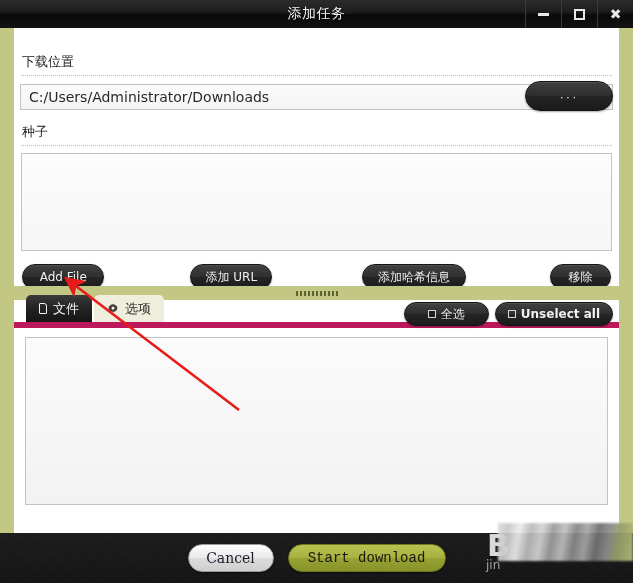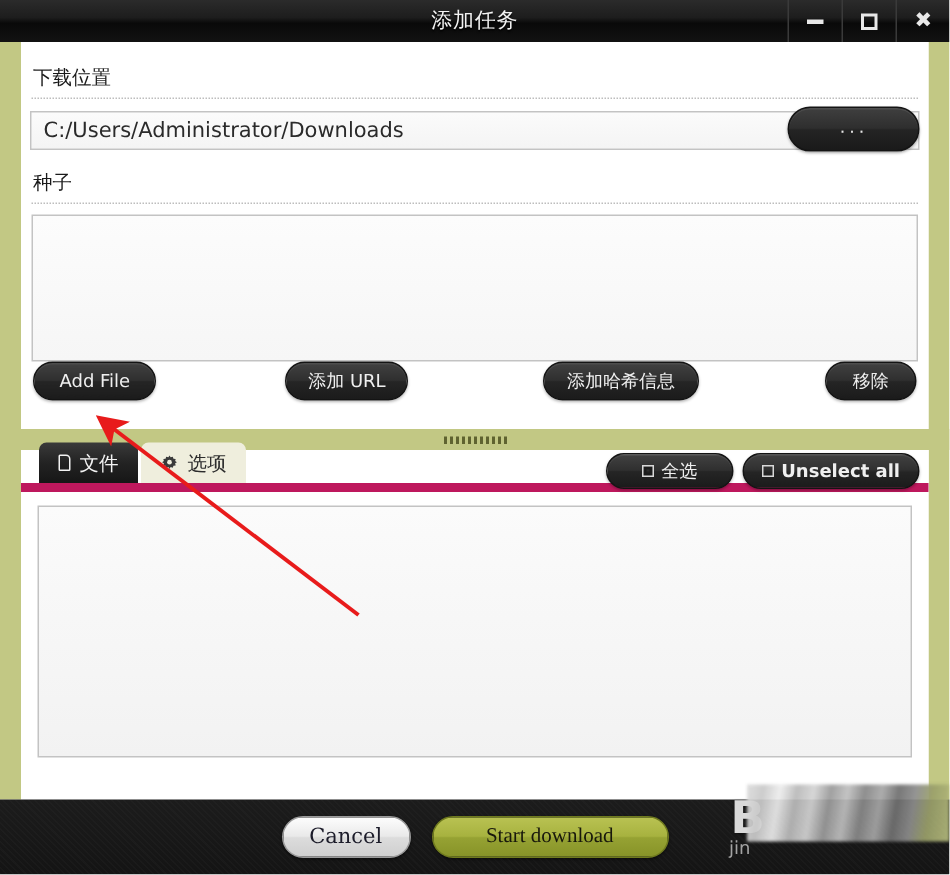--- a/index.html
+++ b/index.html
@@ -75,21 +75,21 @@
   }
   .frame-left { left: 0; }
   .frame-right { right: 0; }
 
   
   .upper-panel {
     position: absolute;
     left: 14px; top: 28px;
     width: 605px; height: 258px;
     background: #ffffff;
-    padding: 10px 6px 0 6px;
+    padding: 20px 6px 0 6px;
   }
 
   .section-label {
     font-size: 13px;
     color: #1a1a1a;
     font-family: "DejaVu Sans", sans-serif;
     margin: 5px 0 4px 2px;
   }
   .dotted-rule {
     height: 1px;
@@ -140,20 +140,21 @@
     height: 98px;
     border: 1px solid #c3c3c3;
     background: linear-gradient(to bottom,#fcfcfc 0%, #f6f6f6 100%);
     margin: 0 1px;
   }
 
   
   .btn-row {
     display: flex;
     align-items: center;
+    margin-top: 13px;
     padding: 0 2px;
   }
   .pill {
     height: 26px;
     border-radius: 13px;
     background: linear-gradient(to bottom,#414141 0%, #2f2f2f 48%, #252525 52%, #1b1b1b 100%);
     border: 1px solid #141414;
     color: #efefef;
     display: flex;
     align-items: center;
@@ -285,21 +286,21 @@
     cursor: pointer;
     box-shadow: 0 1px 2px rgba(0,0,0,0.5);
   }
   .btn-start {
     width: 158px; height: 28px;
     border-radius: 14px;
     background: linear-gradient(to bottom,#b9c252 0%, #a7b23f 48%, #96a233 52%, #879328 100%);
     border: 1px solid #6f7a1e;
     color: #18180c;
     font-size: 14px;
-    font-family: Liberation Serif, serif;
+    font-family: Liberation Mono, monospace;
     display: flex; align-items: center; justify-content: center;
     cursor: pointer;
     box-shadow: 0 1px 2px rgba(0,0,0,0.5);
   }
 
   
   .wm-blur {
     position: absolute;
     left: 498px; top: 523px;
     width: 135px; height: 38px;

